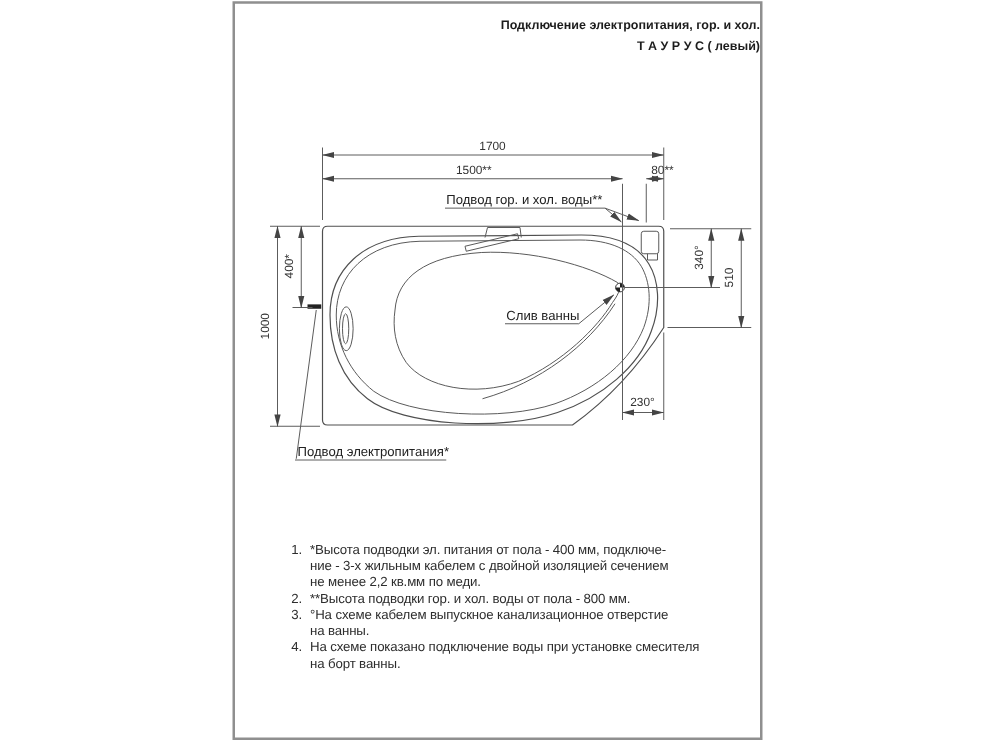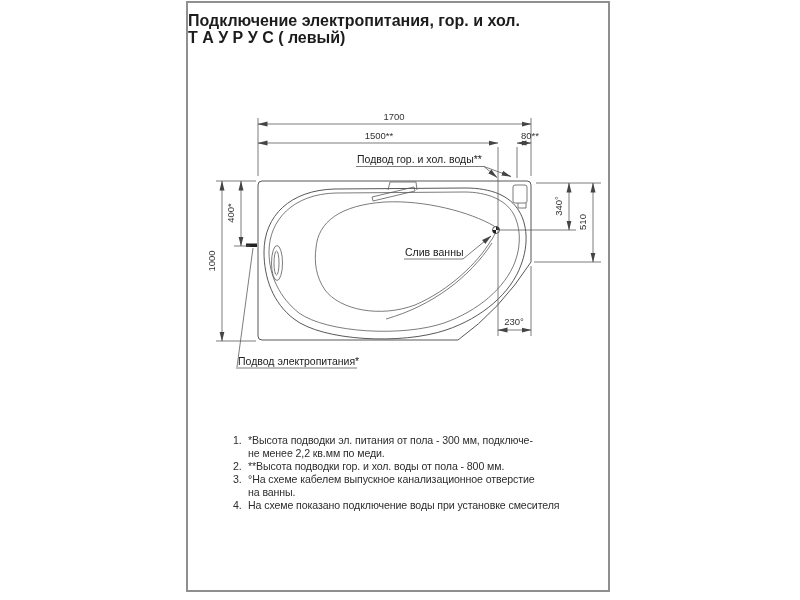--- a/index.html
+++ b/index.html
@@ -3,21 +3,21 @@
 <meta charset="utf-8">
 <style>
   html,body{margin:0;padding:0;background:#ffffff;}
   body{width:800px;height:600px;position:relative;font-family:"Liberation Sans",sans-serif;overflow:hidden;}
   .page{
     position:absolute;left:186px;top:1px;width:424px;height:591px;
     border:2px solid #8f8f8f;background:#ffffff;box-sizing:border-box;
   }
   .title{
     position:absolute;top:9px;left:0;width:100%;
-    text-align:left;font-weight:bold;font-size:16px;line-height:17px;color:#1c1c1c;
+    text-align:right;font-weight:bold;font-size:10px;line-height:17px;color:#1c1c1c;
   }
   .notes{
     position:absolute;left:45px;top:431px;width:345px;
     font-size:10.6px;line-height:13px;color:#2d2d2d;letter-spacing:-0.1px;
   }
   .note{display:flex;}
   .note .num{width:15px;flex:none;}
   .note .lines{flex:1;}
   svg.draw{position:absolute;left:0;top:0;pointer-events:none;}
   .dim,.ext,.ldr{stroke:#5c5c5c;stroke-width:0.8;fill:none;}
@@ -32,41 +32,43 @@
 <div class="page">
   <div class="title">
     <div>Подключение электропитания, гор. и хол.</div>
     <div>Т А У Р У С  ( левый)</div>
   </div>
 
   <div class="notes">
     <div class="note">
       <span class="num">1.</span>
       <span class="lines">
-        <div>*Высота подводки эл. питания от пола - 300 мм, подключе-</div>
+        <div>*Высота подводки эл. питания от пола - 400 мм, подключе-</div>
+        <div>ние - 3-х жильным кабелем с двойной изоляцией сечением</div>
         <div>не менее 2,2 кв.мм по меди.</div>
       </span>
     </div>
     <div class="note">
       <span class="num">2.</span>
       <span class="lines">
         <div>**Высота подводки гор. и хол. воды от пола - 800 мм.</div>
       </span>
     </div>
     <div class="note">
       <span class="num">3.</span>
       <span class="lines">
         <div>°На схеме кабелем выпускное канализационное отверстие</div>
         <div>на ванны.</div>
       </span>
     </div>
     <div class="note">
       <span class="num">4.</span>
       <span class="lines">
         <div>На схеме показано подключение воды при установке смесителя</div>
+        <div>на борт ванны.</div>
       </span>
     </div>
   </div>
 </div>
 
 <svg class="draw" width="800" height="600" viewBox="0 0 800 600">
   <defs>
     <marker id="arr" viewBox="0 0 10 7" refX="9.5" refY="3.5" markerWidth="10" markerHeight="7" markerUnits="userSpaceOnUse" orient="auto-start-reverse">
       <path d="M0,1 L10,3.5 L0,6 Z" fill="#444"></path>
     </marker>

